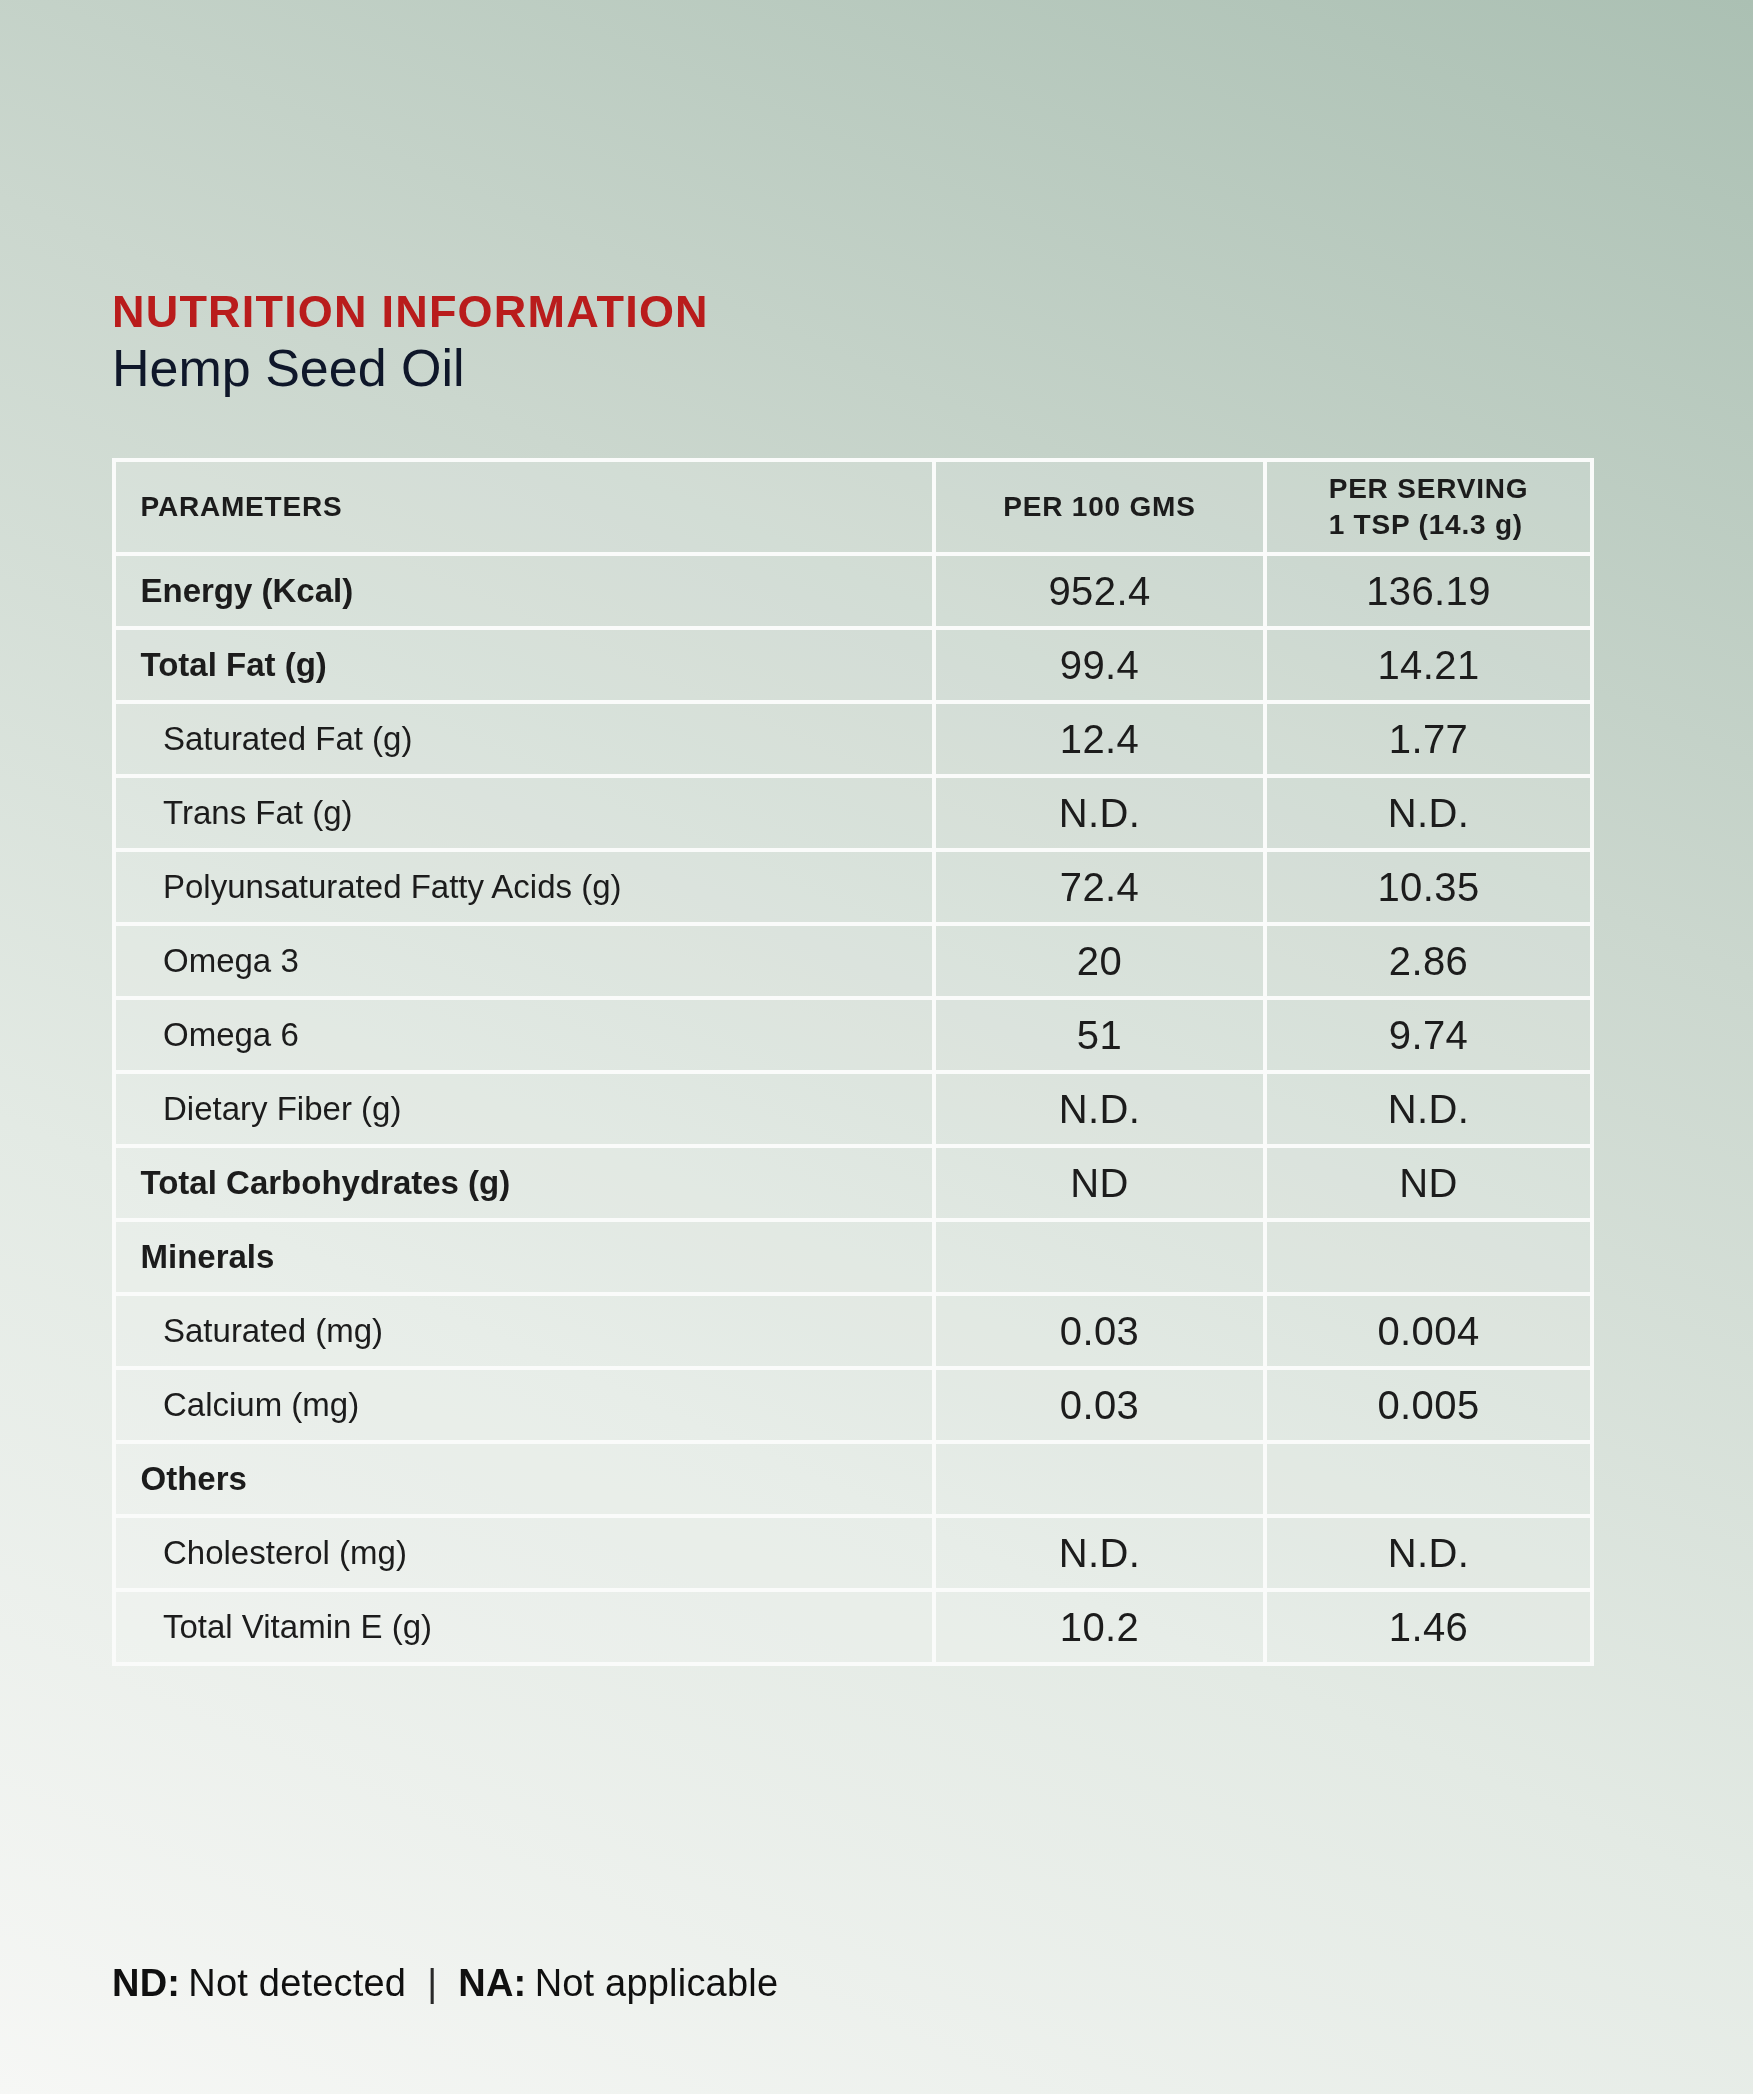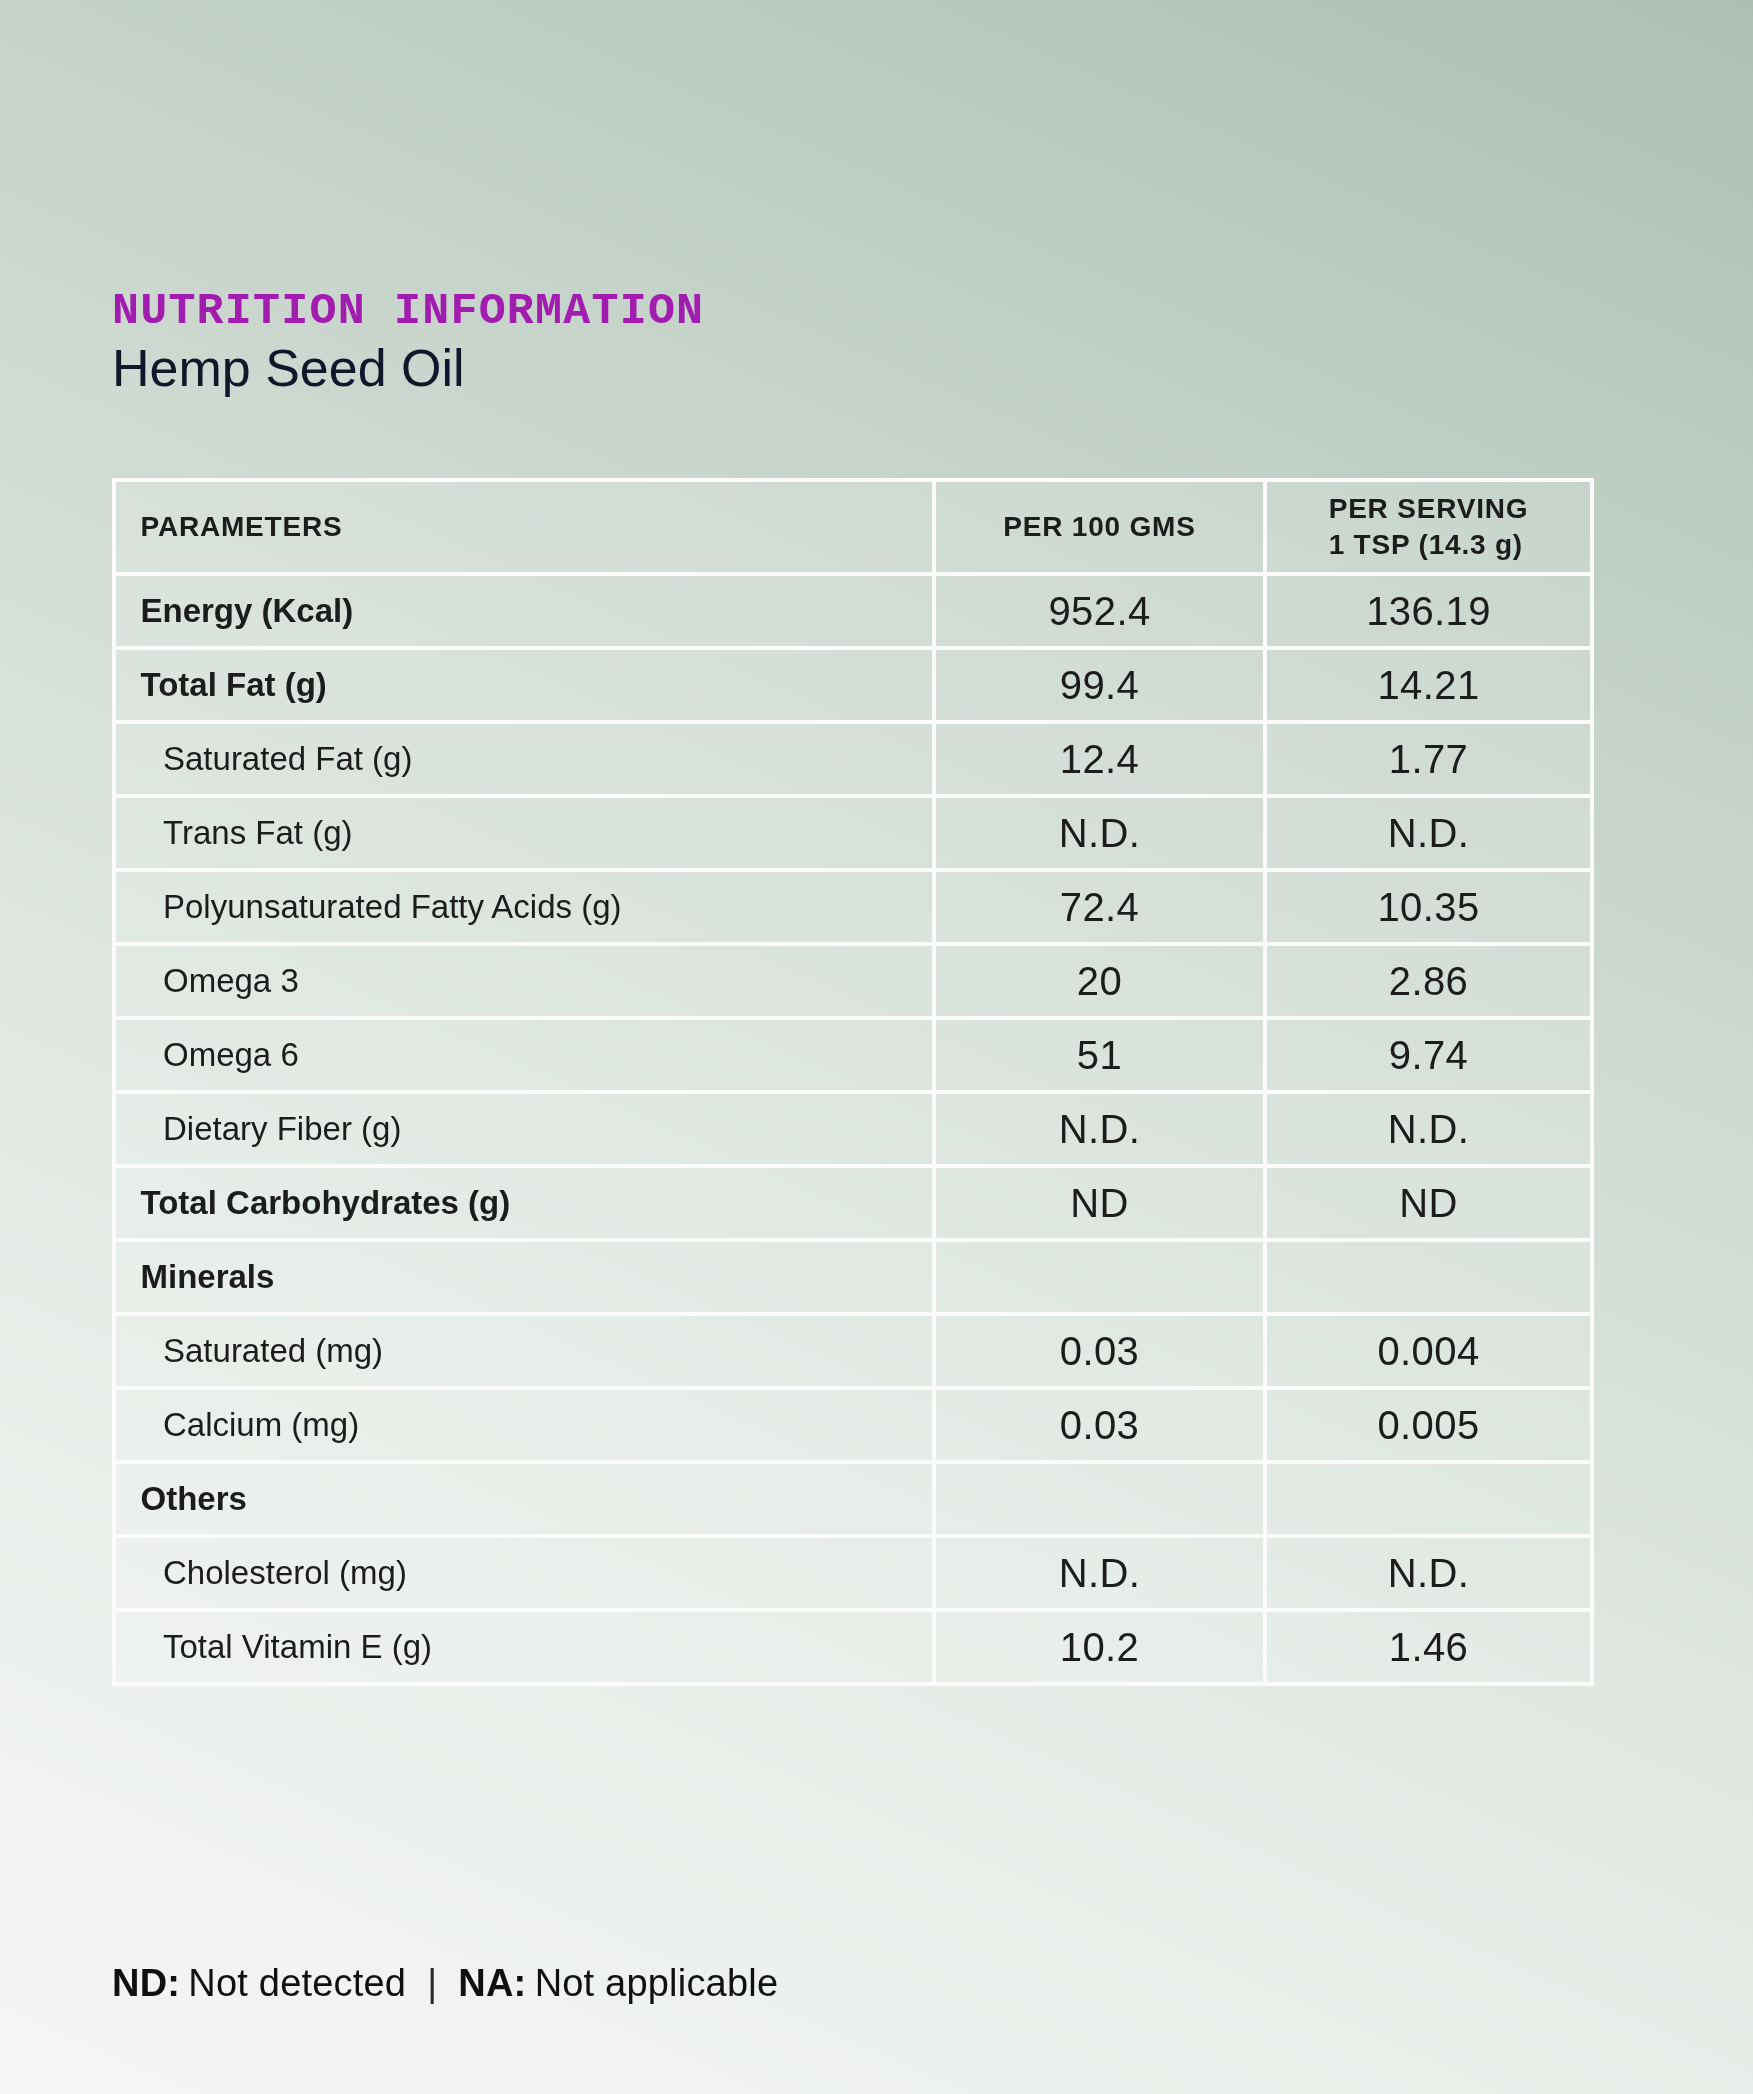--- a/index.html
+++ b/index.html
@@ -18,33 +18,32 @@
   .content {
     position: absolute;
     left: 112px;
     top: 288px;
     width: 1477px;
   }
   .eyebrow {
     font-size: 45px;
     font-weight: 700;
     letter-spacing: 1.2px;
-    color: #a21caf;
+    color: #b91c1c;
     line-height: 1.05;
-    font-family: Liberation Mono, monospace;
   }
   .title {
     font-size: 52px;
     font-weight: 400;
     color: #0f172a;
     margin-top: 5px;
     line-height: 1.08;
   }
   table.nutrition {
-    margin-top: 82px;
+    margin-top: 62px;
     width: 1477px;
     border-collapse: collapse;
     table-layout: fixed;
     border-radius: 17px;
   }
   table.nutrition th,
   table.nutrition td {
     border: 4.1px solid #fafbfa;
     background: rgba(255, 255, 255, 0.15);
     color: #1c1c1c;

